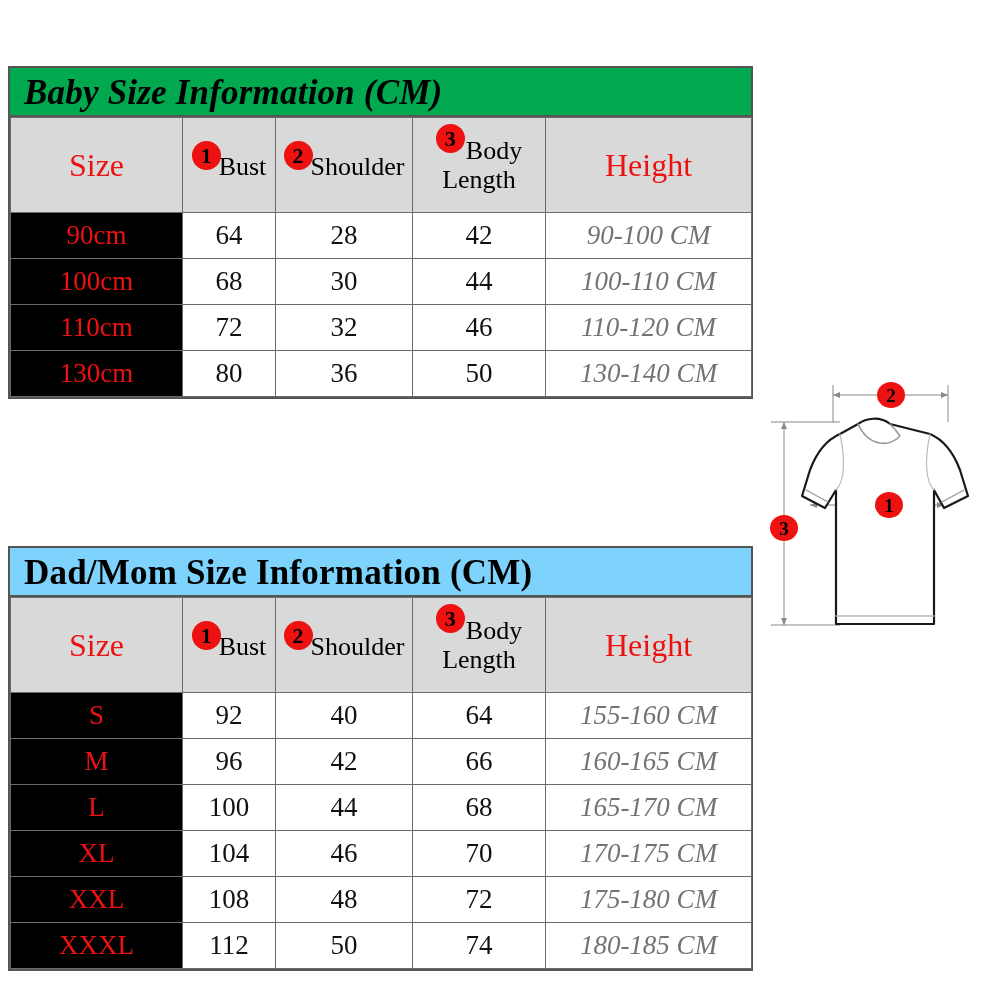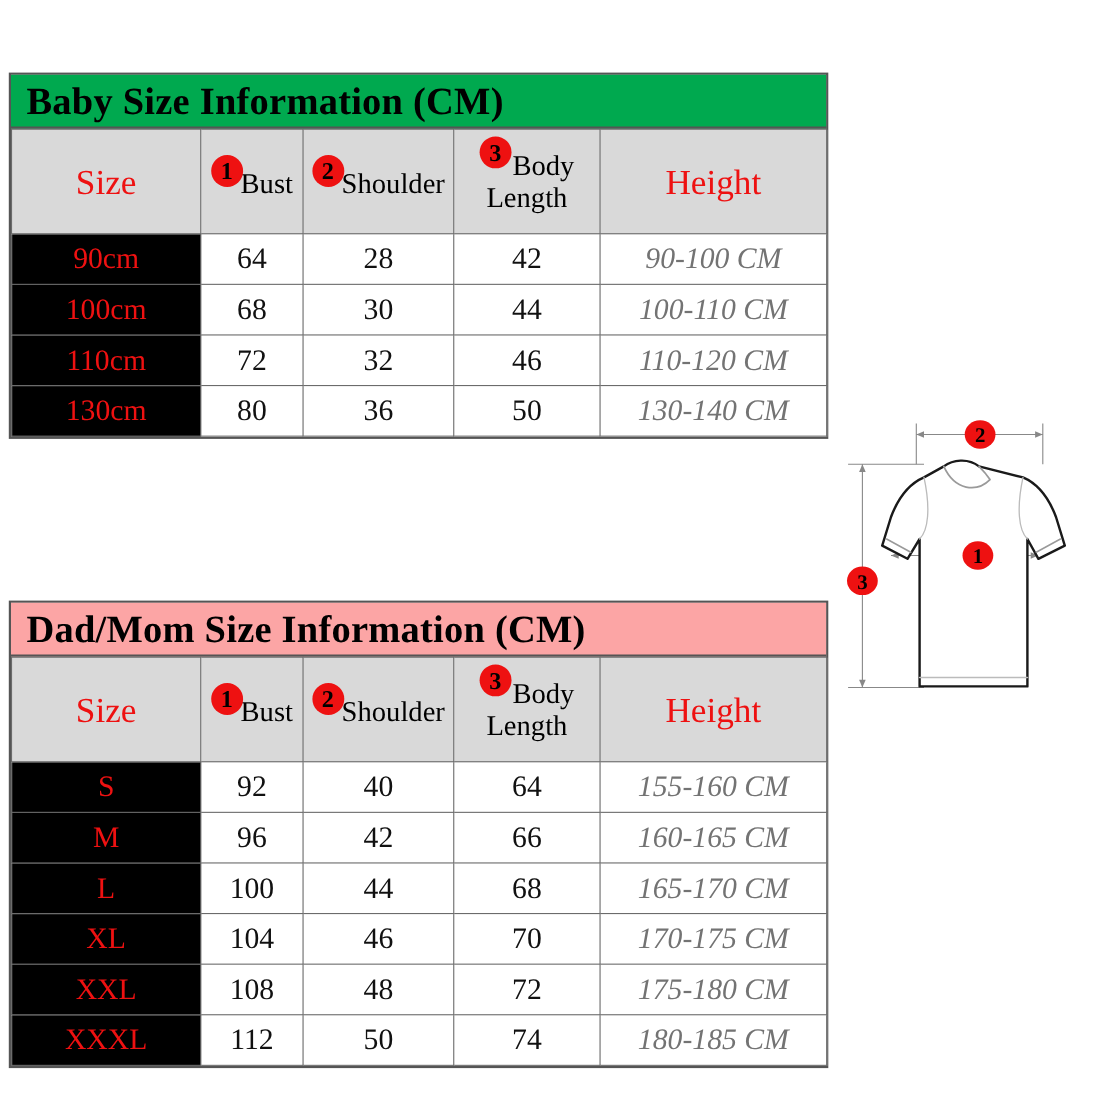--- a/index.html
+++ b/index.html
@@ -32,22 +32,22 @@
     line-height: 49px;
     font-size: 35px;
     font-weight: bold;
     color: #000000;
     padding-left: 14px;
     box-sizing: border-box;
     border-bottom: 2px solid #555555;
     white-space: nowrap;
     letter-spacing: 0.2px;
   }
-  .title-green { background: #00a94f; }
-  .title-blue  { background: #fca5a5; }
+  .title-green { background: #00a94f; font-style: italic; }
+  .title-blue  { background: #7dd3fc; }
 
   table.grid {
     border-collapse: collapse;
     width: 100%;
     table-layout: fixed;
   }
   table.grid td, table.grid th {
     border: 1px solid #6b6b6b;
     padding: 0;
     text-align: center;

